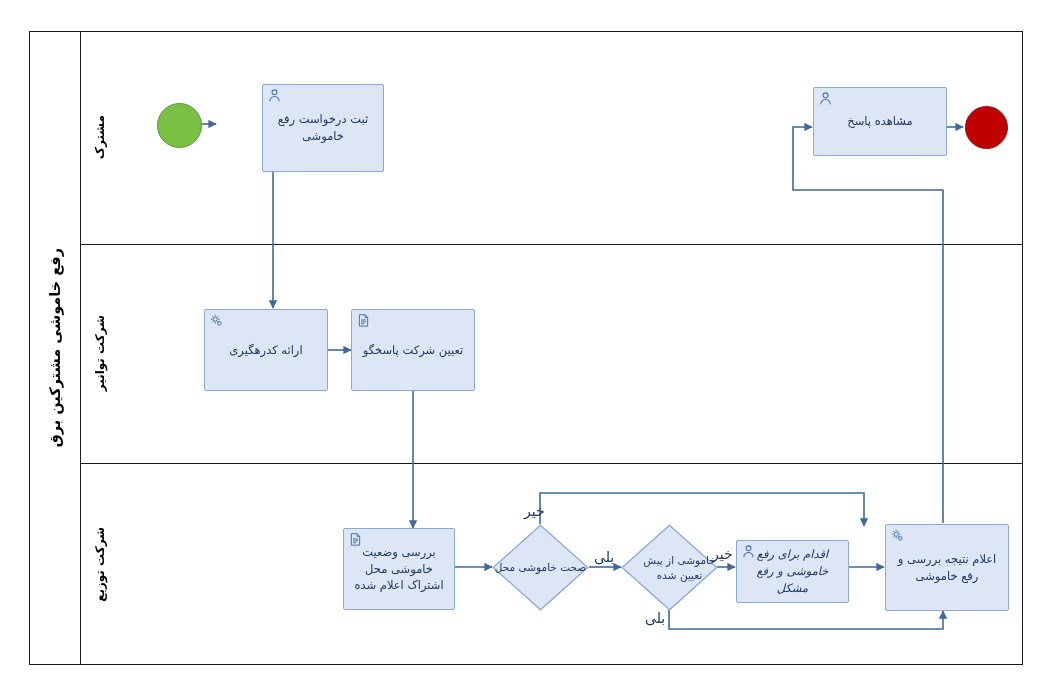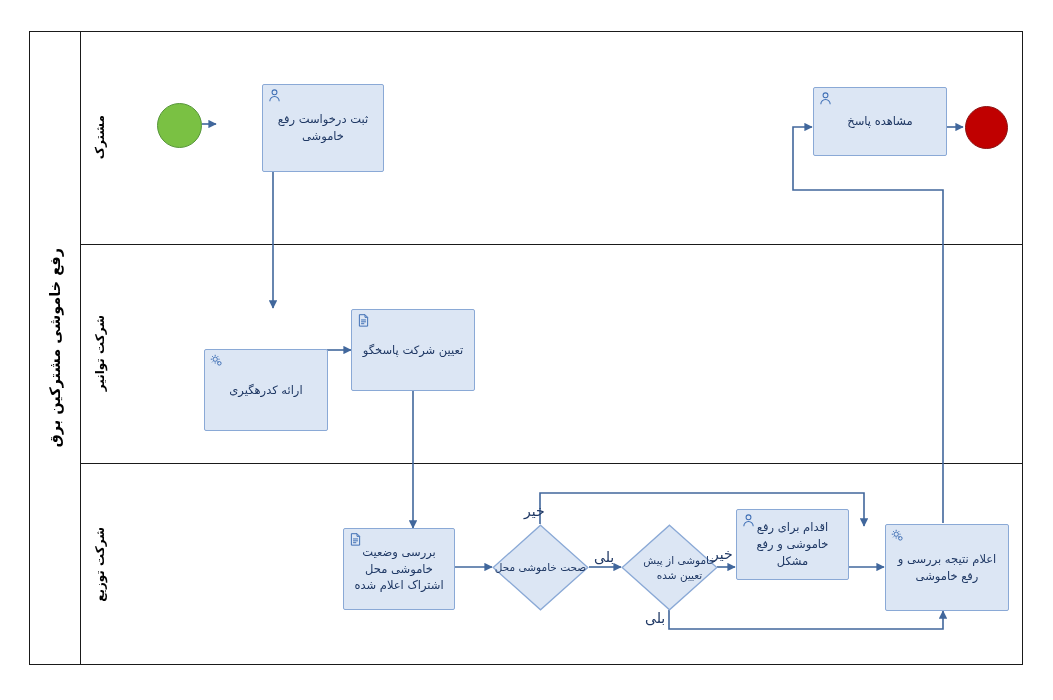--- a/index.html
+++ b/index.html
@@ -125,21 +125,21 @@
   <div class="node task" style="left:813px;top:87px;width:134px;height:69px;">
     <span class="task-ico">
       <svg viewBox="0 0 16 16" width="15" height="15" fill="none" stroke="#3f6fb5" stroke-width="1.1">
         <circle cx="8" cy="4.6" r="2.6"></circle>
         <path d="M3 14 a5 5 0 0 1 10 0"></path>
       </svg>
     </span>
     <span class="label">مشاهده پاسخ</span>
   </div>
 
-  <div class="node task" style="left:204px;top:309px;width:124px;height:82px;margin-top:40px;">
+  <div class="node task" style="left:204px;top:309px;width:124px;height:82px;">
     <span class="task-ico">
       <svg viewBox="0 0 16 16" width="15" height="15" fill="none" stroke="#3f6fb5" stroke-width="1.05">
         <circle cx="6.6" cy="6.6" r="2.3"></circle>
         <path d="M6.6 1.9 v1.3 M6.6 10 v1.3 M1.9 6.6 h1.3 M10 6.6 h1.3 M3.3 3.3 l0.9 0.9 M9 9 l0.9 0.9 M9.9 3.3 l-0.9 0.9 M4.2 9 l-0.9 0.9"></path>
         <circle cx="11" cy="11" r="1.9"></circle>
       </svg>
     </span>
     <span class="label">ارائه کدرهگیری</span>
   </div>
 
@@ -158,21 +158,21 @@
     <span class="task-ico">
       <svg viewBox="0 0 16 16" width="15" height="15" fill="none" stroke="#3f6fb5" stroke-width="1.05">
         <path d="M3.6 1.8 h6 l2.8 2.8 v9.4 h-8.8 z"></path>
         <path d="M9.6 1.8 v2.8 h2.8"></path>
         <path d="M5.4 7.4 h5.2 M5.4 9.4 h5.2 M5.4 11.4 h3.4"></path>
       </svg>
     </span>
     <span class="label">بررسی وضعیت خاموشی محل اشتراک اعلام شده</span>
   </div>
 
-  <div class="node task" style="left:736px;top:509px;width:113px;height:71px;">
+  <div class="node task" style="left:736px;top:540px;width:113px;height:63px;font-style:italic;">
     <span class="task-ico">
       <svg viewBox="0 0 16 16" width="15" height="15" fill="none" stroke="#3f6fb5" stroke-width="1.1">
         <circle cx="8" cy="4.6" r="2.6"></circle>
         <path d="M3 14 a5 5 0 0 1 10 0"></path>
       </svg>
     </span>
     <span class="label">اقدام برای رفع خاموشی و رفع مشکل</span>
   </div>
 
   <div class="node task" style="left:885px;top:524px;width:124px;height:87px;">

